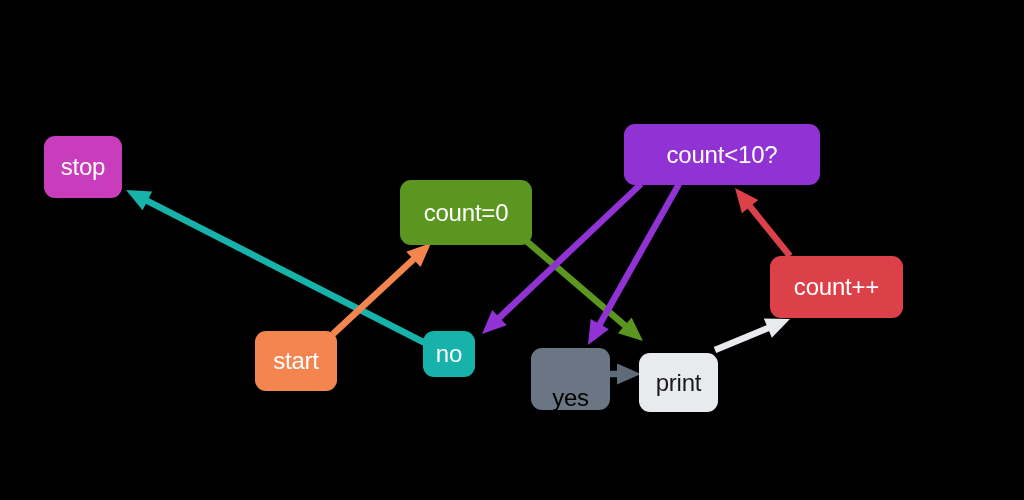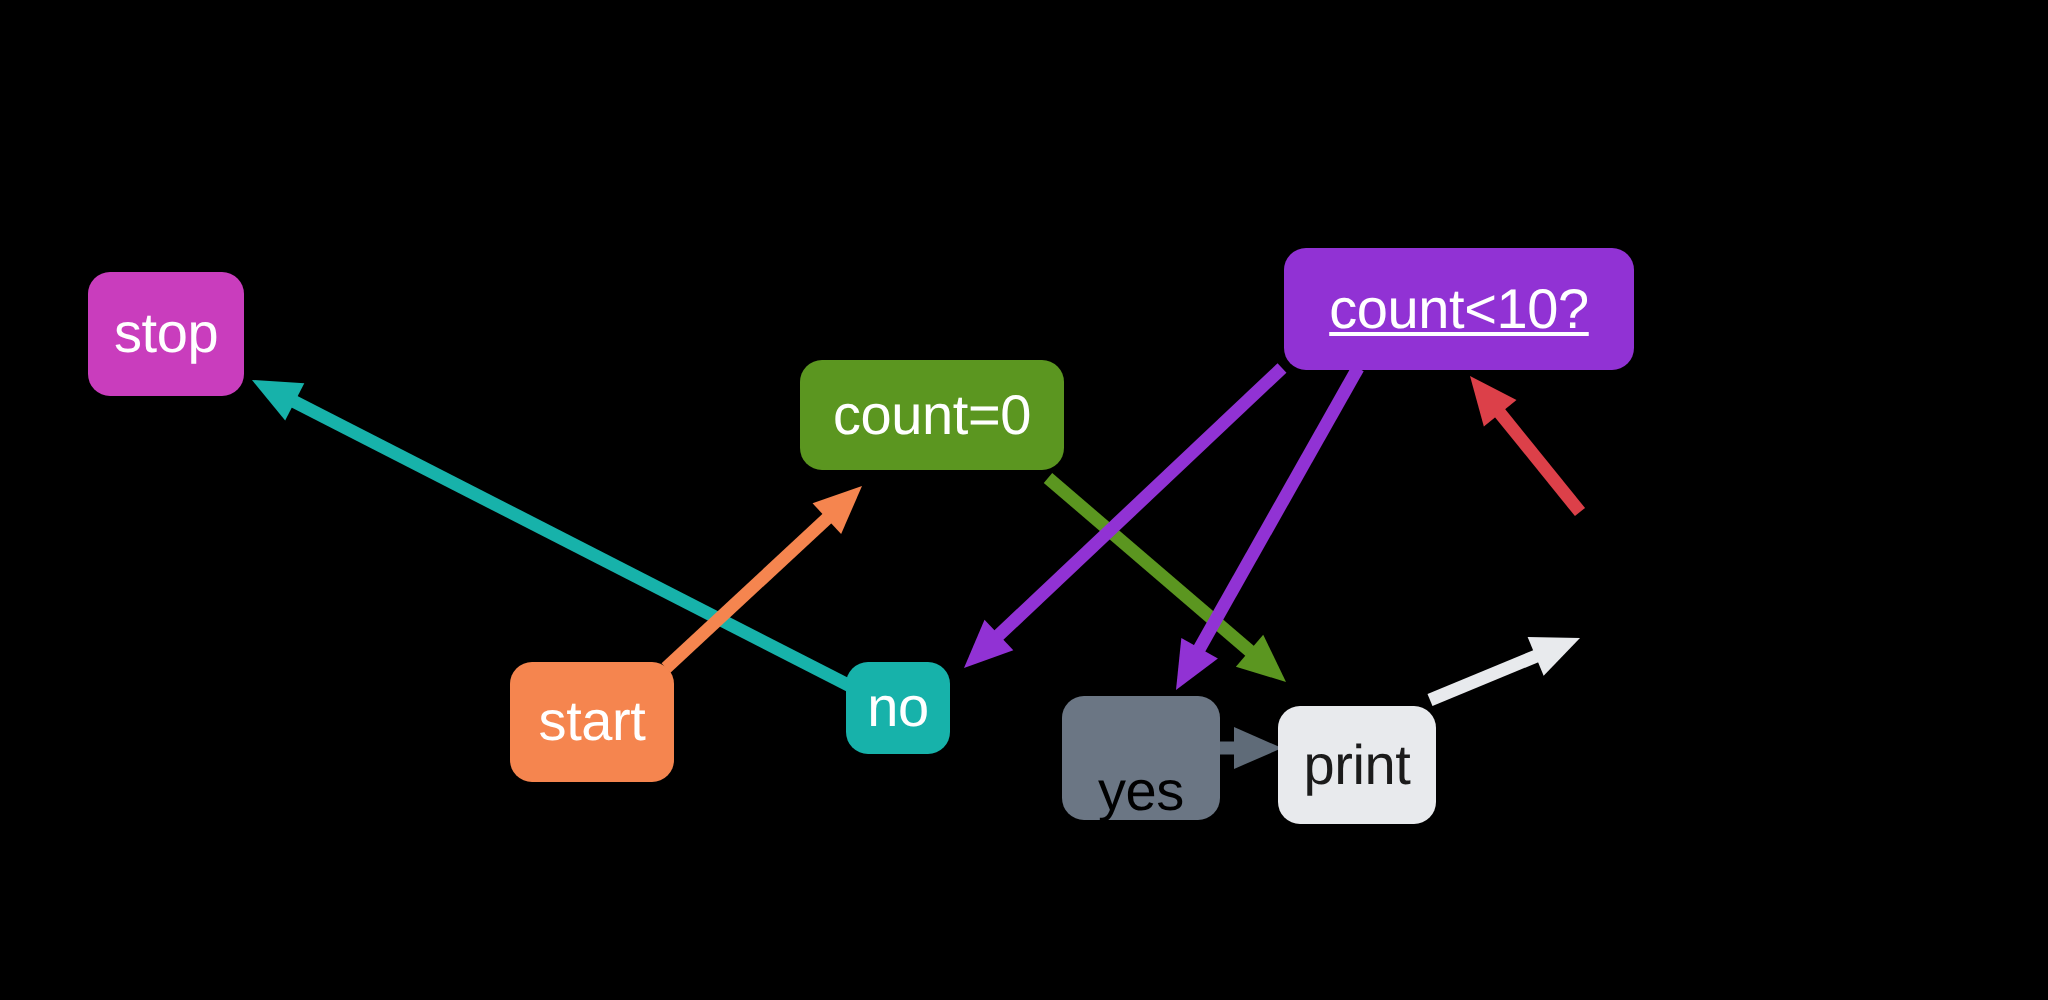--- a/index.html
+++ b/index.html
@@ -29,21 +29,21 @@
   }
   .node {
     position: absolute;
     display: flex;
     align-items: center;
     justify-content: center;
     border-radius: 11px;
     box-sizing: border-box;
     color: #ffffff;
     font-family: "Liberation Sans", sans-serif;
-    font-size: 28px;
+    font-size: 24px;
     line-height: 1;
     letter-spacing: -0.2px;
     white-space: nowrap;
     padding: 0 10px;
     z-index: 5;
   }
   .node-label { display: block; }
 </style>
 </head>
 <body>
@@ -68,29 +68,32 @@
       <line x1="790" y1="256" x2="747.5773849886232" y2="203.55022144047967" stroke="#dc4049" stroke-width="6.5" stroke-linecap="butt"></line>
       <polygon points="735,188 758.2567282425997,200.0571386095484 741.9289957300961,213.26339284760283" fill="#dc4049"></polygon>
     </svg>
 
   <div class="node" style="left: 44px; top: 136px; width: 78px; height: 62px; background: rgb(201, 61, 189); color: rgb(255, 255, 255);">
     <span class="node-label">stop</span>
   </div>
   <div class="node" style="left: 255px; top: 331px; width: 82px; height: 60px; background: rgb(245, 133, 79); color: rgb(255, 255, 255);">
     <span class="node-label">start</span>
   </div>
-  <div class="node" style="left: 400px; top: 180px; width: 132px; height: 55px; background: rgb(91, 150, 32); color: rgb(255, 255, 255);">
+  <div class="node" style="left: 400px; top: 180px; width: 132px; height: 65px; background: rgb(91, 150, 32); color: rgb(255, 255, 255);">
     <span class="node-label">count=0</span>
   </div>
   <div class="node" style="left: 423px; top: 331px; width: 52px; height: 46px; background: rgb(23, 178, 170); color: rgb(255, 255, 255);">
     <span class="node-label">no</span>
   </div>
   <div class="node" style="left: 531px; top: 348px; width: 79px; height: 62px; background: rgb(107, 118, 132); color: #000000; align-items: flex-end;">
     <span class="node-label">yes</span>
   </div>
   <div class="node" style="left: 639px; top: 341px; width: 79px; height: 59px; background: rgb(232, 234, 237); color: rgb(27, 27, 27); margin-top: 12px;">
     <span class="node-label">print</span>
   </div>
-  <div class="node" style="left: 642px; top: 124px; width: 175px; height: 61px; background: rgb(145, 50, 212); color: rgb(255, 255, 255); text-decoration: underline;">
+  <div class="node" style="left: 624px; top: 124px; width: 196px; height: 61px; background: rgb(145, 50, 212); color: rgb(255, 255, 255);">
     <span class="node-label">count&lt;10?</span>
+  </div>
+  <div class="node" style="left: 770px; top: 256px; width: 133px; height: 62px; background: rgb(220, 64, 73); color: rgb(255, 255, 255);">
+    <span class="node-label">count++</span>
   </div>
 
 </div>
 
 </body></html>

